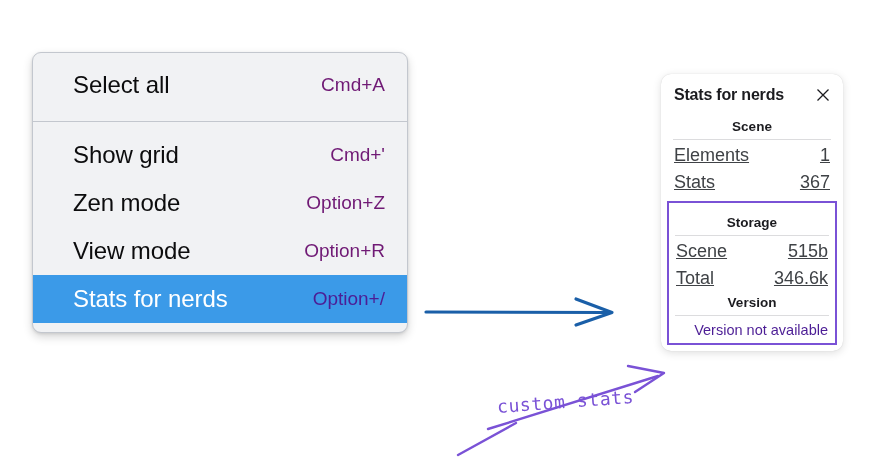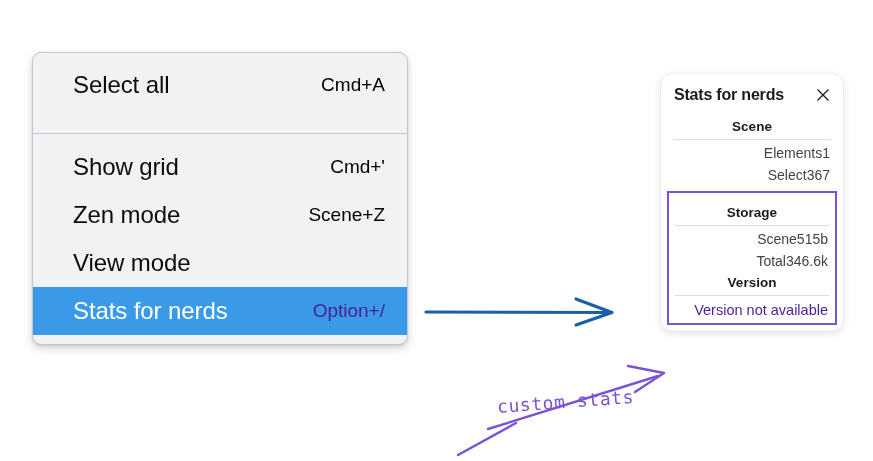--- a/index.html
+++ b/index.html
@@ -26,42 +26,42 @@
     border: 1px solid #c3c7ce;
     border-radius: 9px;
     box-shadow: 0 4px 10px rgba(0,0,0,0.16), 0 1px 3px rgba(0,0,0,0.10);
     box-sizing: border-box;
     overflow: hidden;
     padding-top: 8px;
     padding-bottom: 9px;
   }
   .menu-section + .menu-section {
     border-top: 1px solid #c3c7ce;
-    margin-top: 24px;
+    margin-top: 12px;
     padding-top: 9px;
     text-align: center;
   }
   .menu-item {
     position: relative;
     height: 48px;
     display: flex;
     align-items: center;
     justify-content: space-between;
     padding: 0 22px 0 40px;
     box-sizing: border-box;
   }
   .menu-item .mi-label {
     font-size: 24px;
     color: #0c0c0d;
     letter-spacing: -0.1px;
     white-space: nowrap;
   }
   .menu-item .mi-shortcut {
     font-size: 19px;
-    color: #000000;
+    color: #701a75;
     white-space: nowrap;
   }
   .menu-item.selected {
     background: #3b9ae8;
   }
   .menu-item.selected .mi-label { color: #ffffff; }
   .menu-item.selected .mi-shortcut { color: #4c1d95; }
 
   
   #blue-arrow {
@@ -113,24 +113,25 @@
     padding: 3px 0 5px 0;
   }
   .sp-rule {
     height: 1px;
     background: #dcdcde;
     margin: 0 2px 2px 2px;
   }
   .sp-row {
     display: flex;
     align-items: center;
-    justify-content: flex-end;
-    font-size: 14px;
+    justify-content: space-between;
+    font-size: 18px;
     color: #3f4246;
     padding: 3px 3px 3px 3px;
+    text-decoration: underline;
   }
   .sp-row .sp-val { color: #3f4246; }
   .sp-single {
     font-size: 14.5px;
     color: #4c1d95;
     padding: 4px 3px 2px 3px;
     text-align: right;
   }
   
   #custom-stats-region {
@@ -172,24 +173,25 @@
     </div>
   </div>
 
   <div class="menu-section">
     <div class="menu-item">
       <span class="mi-label">Show grid</span>
       <span class="mi-shortcut">Cmd+'</span>
     </div>
     <div class="menu-item">
       <span class="mi-label">Zen mode</span>
-      <span class="mi-shortcut">Scene+Z</span>
+      <span class="mi-shortcut">Option+Z</span>
     </div>
     <div class="menu-item">
       <span class="mi-label">View mode</span>
+      <span class="mi-shortcut">Option+R</span>
     </div>
     <div class="menu-item selected">
       <span class="mi-label">Stats for nerds</span>
       <span class="mi-shortcut">Option+/</span>
     </div>
   </div>
 
 </div>
 
 <svg id="blue-arrow" viewBox="0 0 200 40">
@@ -209,21 +211,21 @@
   </div>
 
   <div>
     <div class="sp-section-head">Scene</div>
     <div class="sp-rule"></div>
     <div class="sp-row">
       <span class="sp-lbl">Elements</span>
       <span class="sp-val">1</span>
     </div>
     <div class="sp-row">
-      <span class="sp-lbl">Select</span>
+      <span class="sp-lbl">Stats</span>
       <span class="sp-val">367</span>
     </div>
   </div>
 
   <div id="custom-stats-region">
 
     <div>
       <div class="sp-section-head">Storage</div>
       <div class="sp-rule"></div>
       <div class="sp-row">

